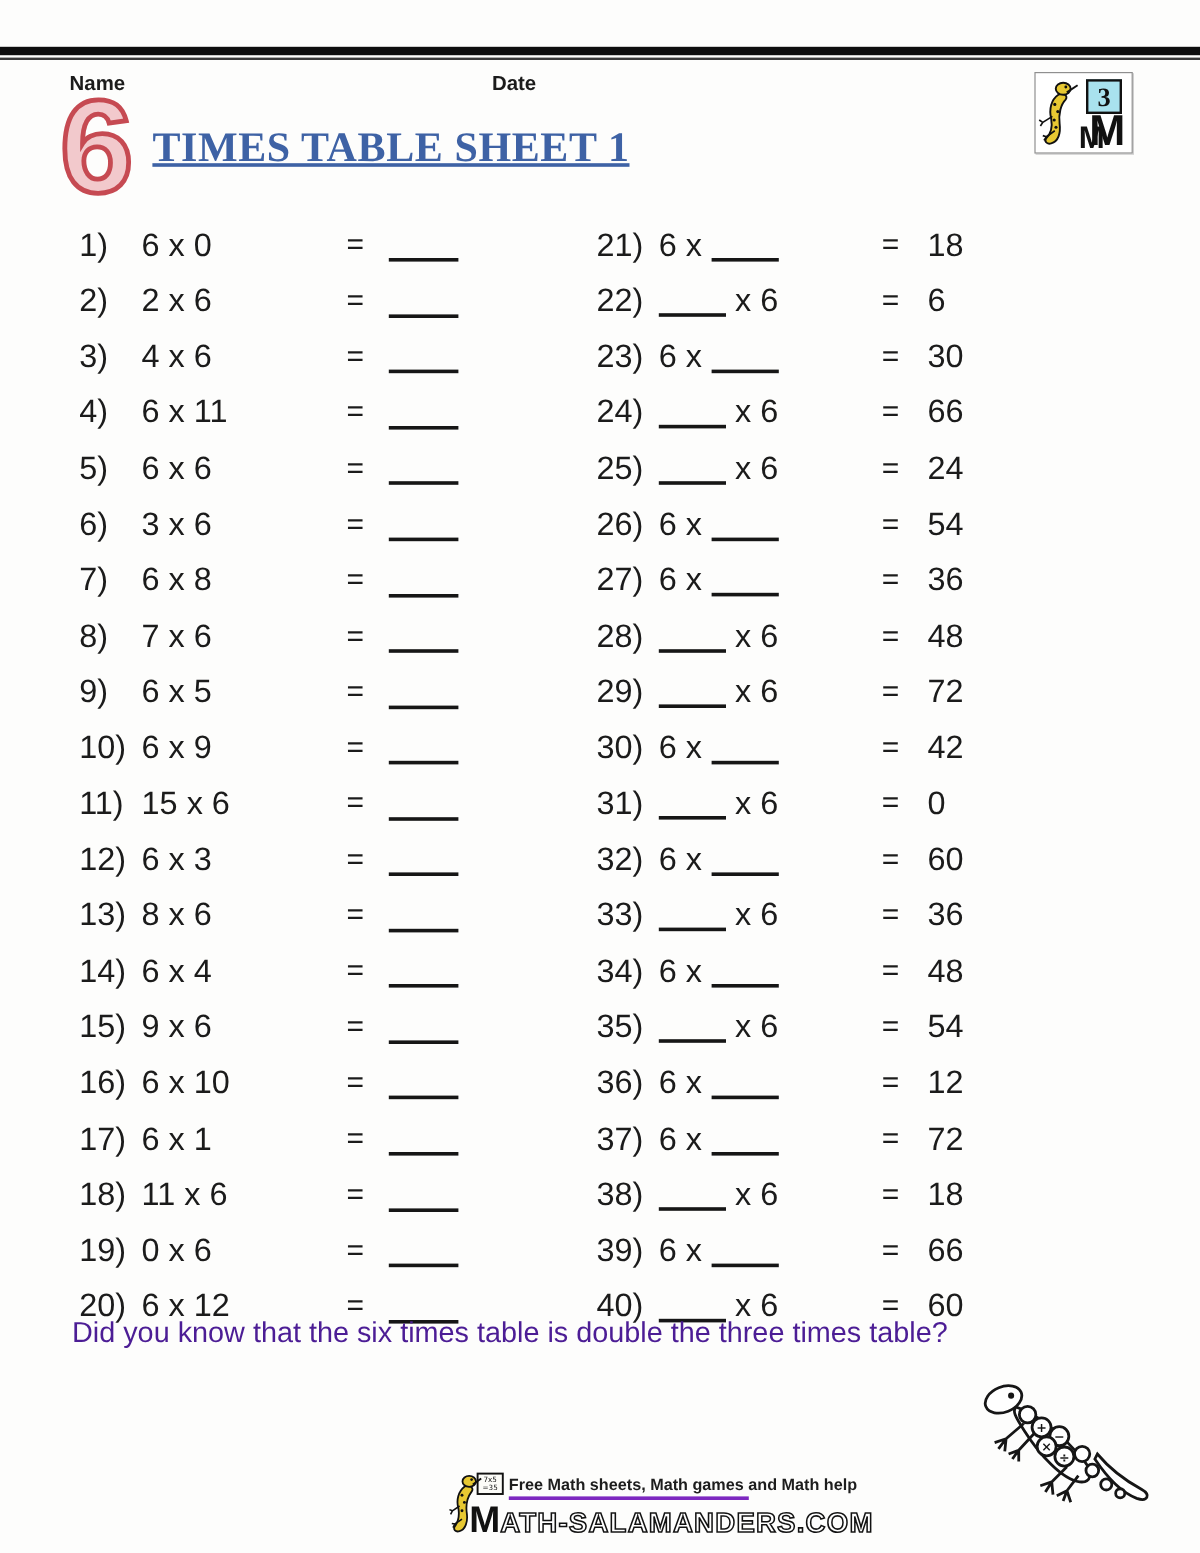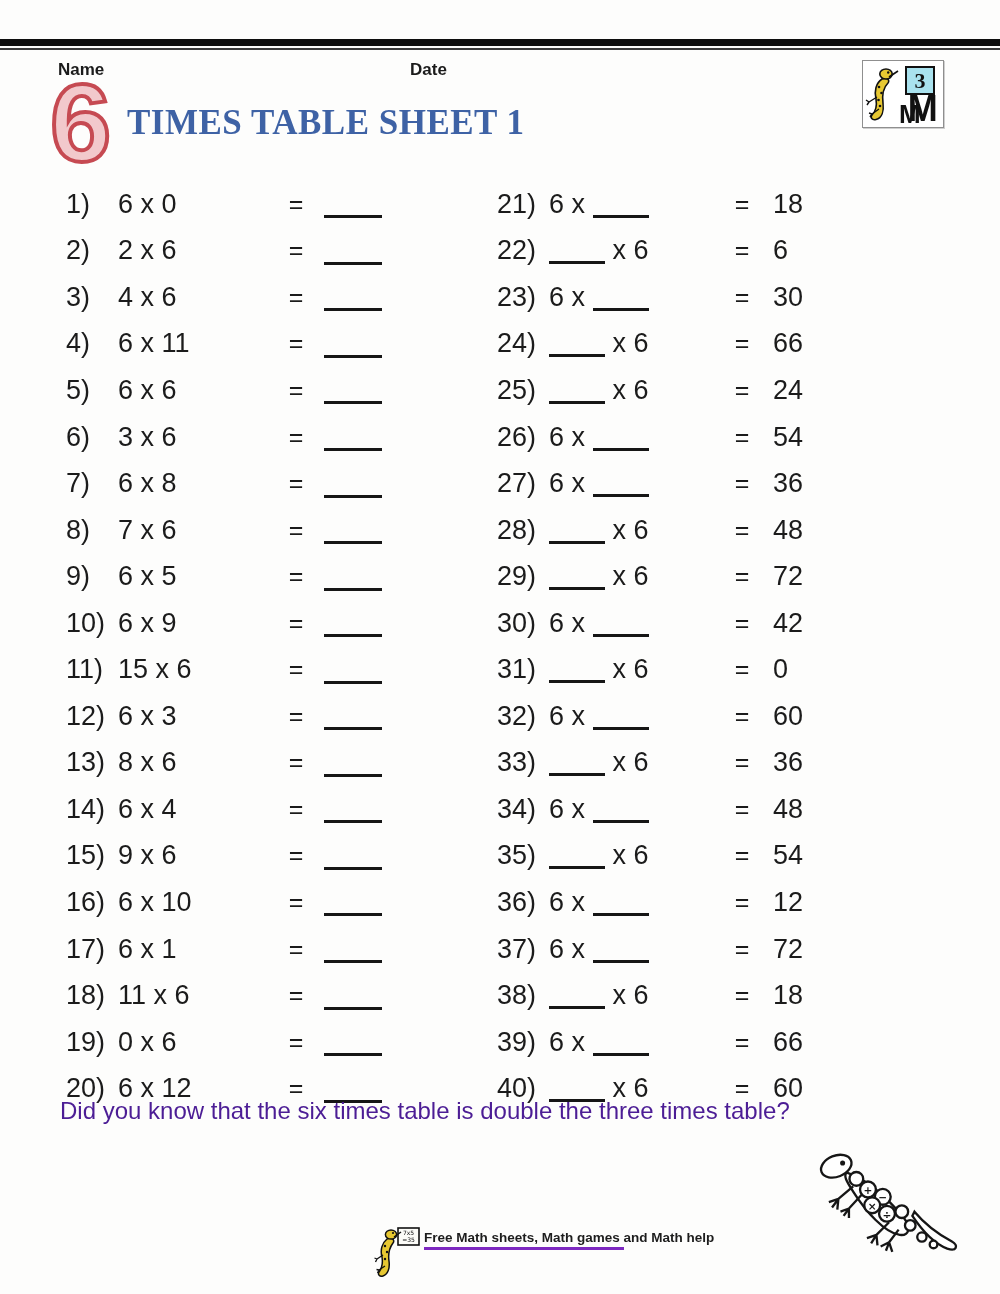--- a/index.html
+++ b/index.html
@@ -21,20 +21,21 @@
     position:absolute; left:50px; top:68px;
     font-size:110px; font-weight:bold; line-height:1;
     color:#f2c9cc;
     -webkit-text-stroke:4px #c64a52;
   }
   .sheet-title {
     position:absolute; left:127px; top:103px;
     font-family:"Liberation Serif", serif;
     font-size:35px; font-weight:600; letter-spacing:0.5px;
     color:#3e62a5;
+    text-decoration:underline;
   }
 
   .logo-box {
     position:absolute; left:862px; top:60px; width:82px; height:68px;
     background:#ffffff; border:1px solid #8f8f8f; box-shadow:1px 1px 0 #cfcfcf;
   }
   .logo-sign {
     position:absolute; left:42px; top:5px; width:30px; height:29px;
     background:#a9e2ee; border:2px solid #111;
     display:flex; align-items:center; justify-content:center;
@@ -388,13 +389,16 @@
     <circle cx="19" cy="7" r="1.1" fill="#111"></circle>
     <path d="M 20,11 L 27,6" stroke="#111" stroke-width="1.5" fill="none"></path>
     <path d="M 9,29 L 3,33 M 3,33 L 0.5,32 M 3,33 L 1.5,36" stroke="#111" stroke-width="1.3" fill="none"></path>
     <path d="M 11,40 L 5,44 M 5,44 L 2.5,43.5 M 5,44 L 3.5,47" stroke="#111" stroke-width="1.3" fill="none"></path>
     <circle cx="11" cy="20" r="1.2" fill="#111"></circle>
     <circle cx="13" cy="26" r="1.2" fill="#111"></circle>
     <circle cx="11" cy="33" r="1.2" fill="#111"></circle>
   </svg>
   <div class="f-tagline">Free Math sheets, Math games and Math help</div>
   <div class="f-rule"></div>
+  <div class="f-site">
+    <span class="f-site-first">M</span><span class="f-site-rest">ATH-SALAMANDERS.COM</span>
+  </div>
 </div>
 
 </body></html>

